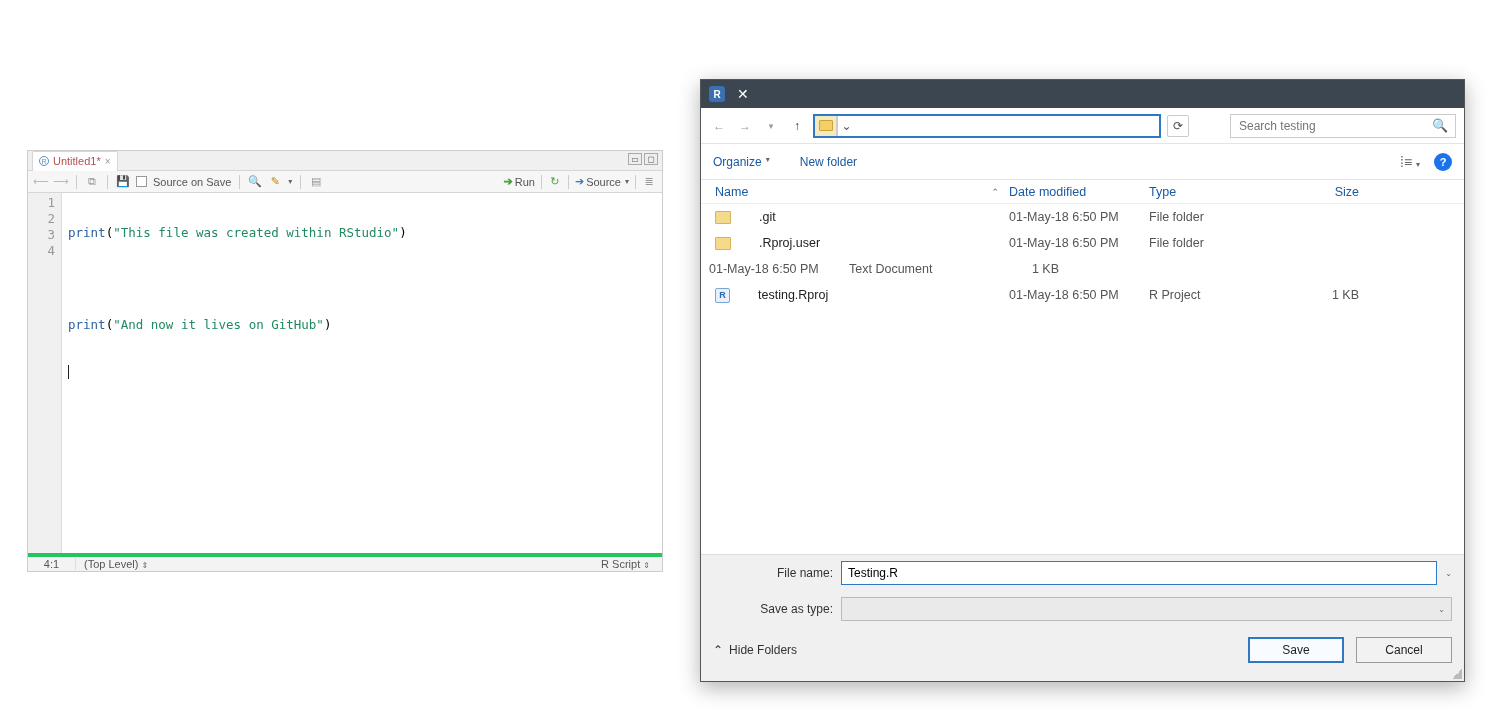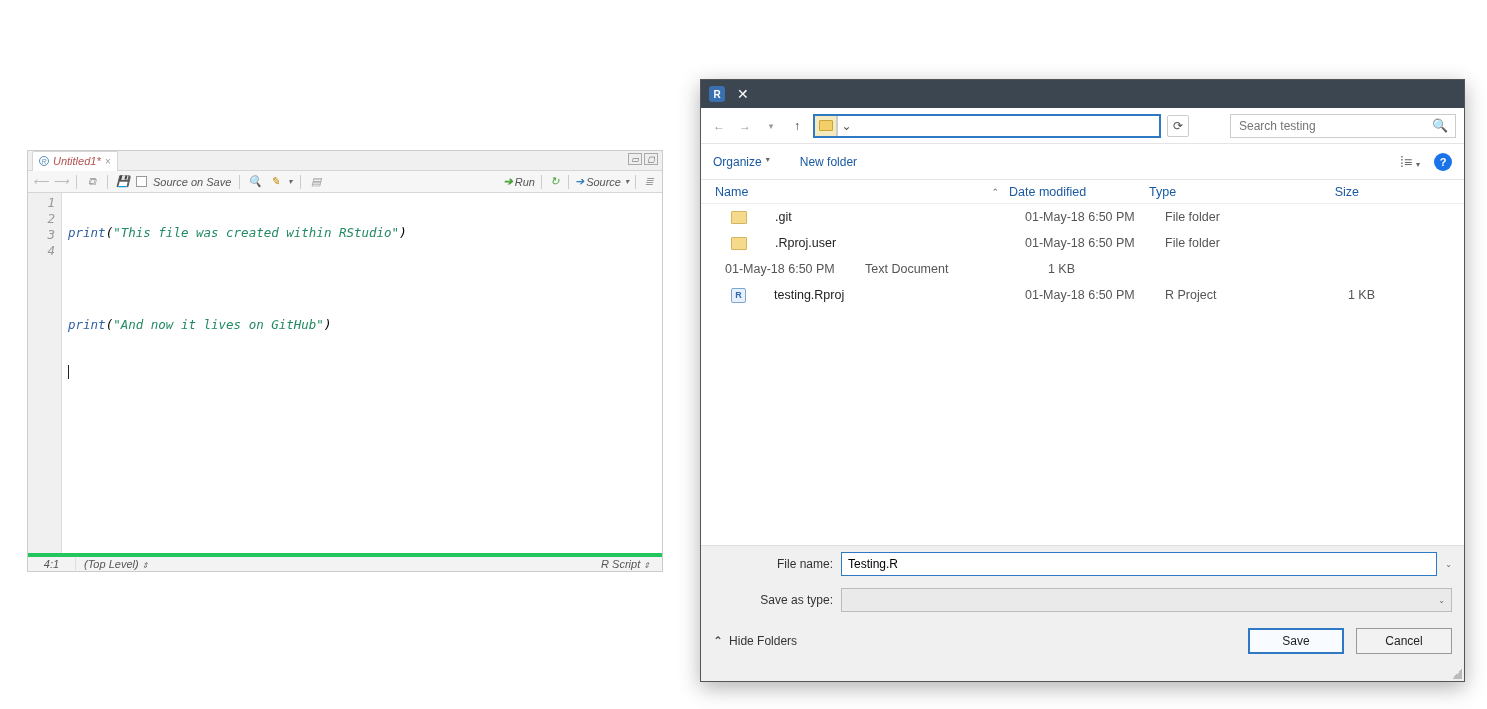--- a/index.html
+++ b/index.html
@@ -14,21 +14,20 @@
   }
   
   .editor-pane {
     position: absolute;
     left: 27px; top: 150px;
     width: 636px; height: 422px;
     border: 1px solid #ccc;
     background: #fff;
     display: flex;
     flex-direction: column;
-    font-style: italic;
   }
   .editor-tabbar {
     height: 20px;
     border-bottom: 1px solid #d6d6d6;
     display: flex;
     align-items: center;
     padding-left: 4px;
     position: relative;
     background: #f0f0f0;
   }
@@ -234,21 +233,21 @@
     height:24px; align-items:center;
     padding: 0 8px;
   }
   .col-name { width:300px; padding-left:6px; display:flex; align-items:center; gap:20px;}
   .col-date { width:140px; }
   .col-type { width:140px; }
   .col-size { width:70px; text-align:right; }
   .sort-caret { font-size:9px; color:#666; margin-left:auto; margin-right:10px; }
   .fl-row {
     display:flex; height:26px; align-items:center;
-    padding: 0 24px; color:#333;
+    padding: 0 8px; color:#333;
   }
   .fl-row .col-name { color:#222; }
   .fl-row .col-date, .fl-row .col-type, .fl-row .col-size { color:#555; }
   .folder-icon {
     width:16px; height:13px; background:#f6da8b; border:1px solid #d5b45e;
     border-radius:1px; margin-right:8px; display:inline-block; vertical-align:middle;
   }
   .file-icon {
     width:13px; height:16px; background:#fff; border:1px solid #b5b5b5;
     margin-right:8px; display:inline-block; vertical-align:middle; position:relative;
@@ -259,21 +258,21 @@
   }
   .rproj-icon {
     width:15px; height:15px; background:#e8f1fb; border:1px solid #7aa6d2;
     border-radius:2px; margin-right:8px; display:inline-flex;
     align-items:center; justify-content:center; font-size:9px; font-weight:bold;
     color:#2f6aad;
   }
   .bottom-area {
     background:#f0f0f0;
     border-top:1px solid #ddd;
-    padding: 0 0 13px 0;
+    padding: 0 0 4px 0;
     margin-top: 26px;
   }
   .field-row {
     display:flex; align-items:center;
     padding: 6px 12px;
     gap: 8px;
   }
   .field-label {
     width: 120px; text-align:right; color:#333;
   }

